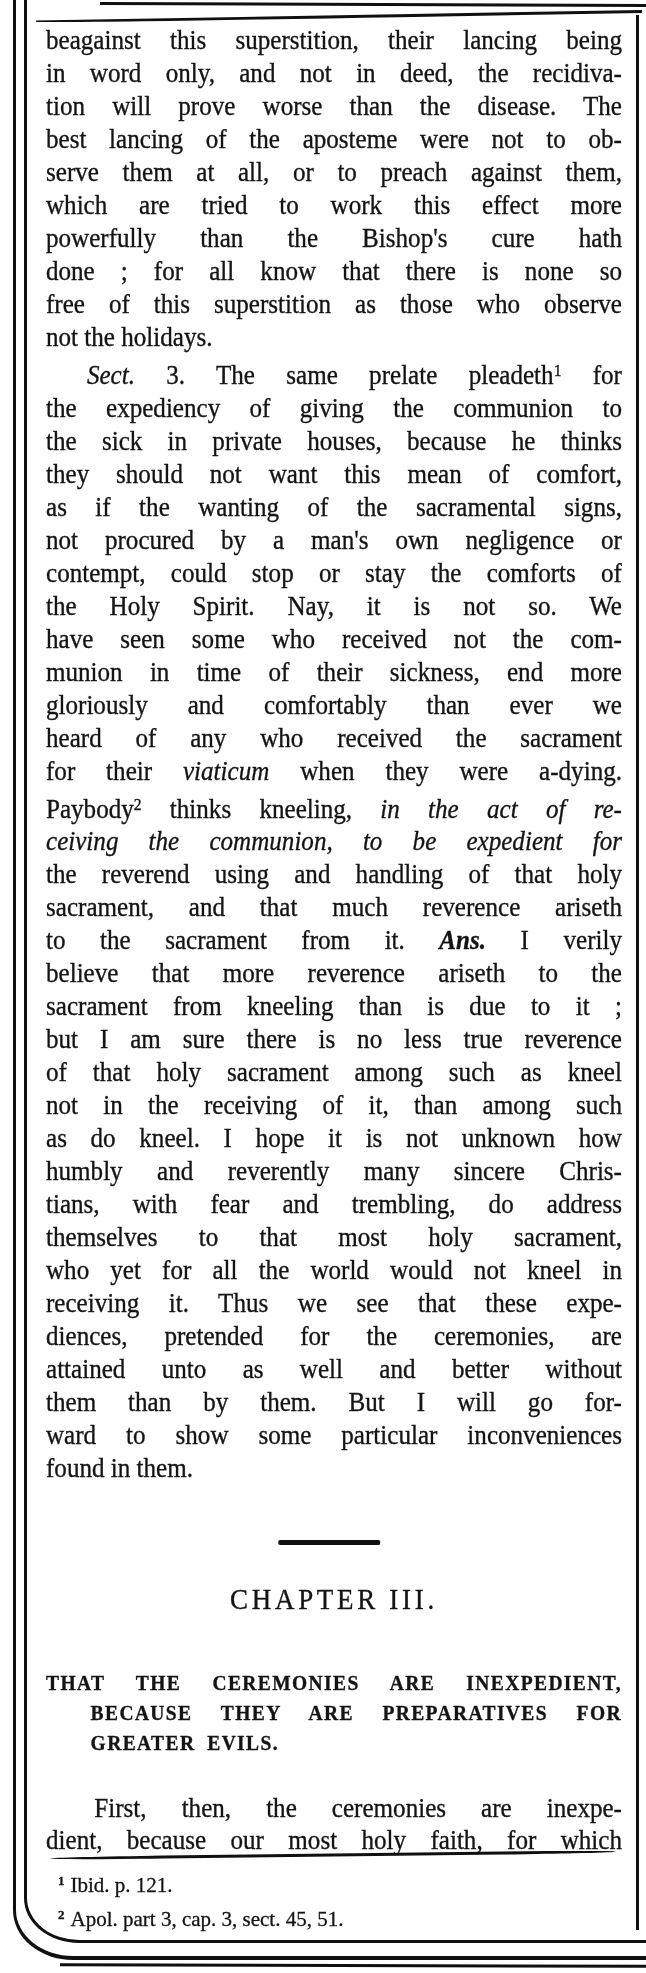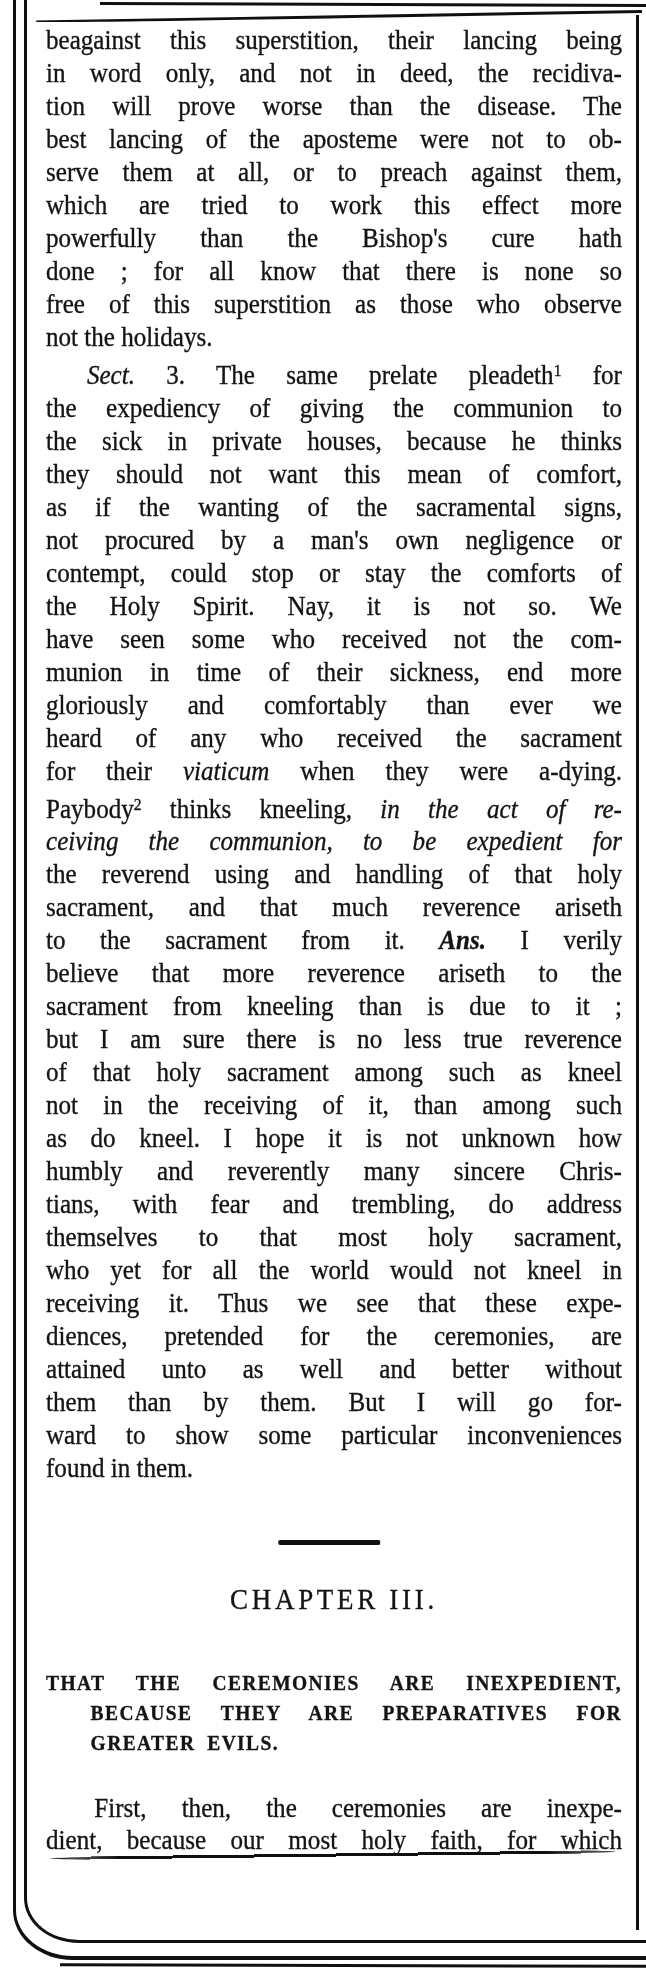--- a/index.html
+++ b/index.html
@@ -136,14 +136,18 @@
 
     <div class="block indent-first" id="opening-paragraph">
         <div class="tline"><span>First, then, the ceremonies are inexpe-</span></div>
         <div class="tline"><span>dient, because our most holy faith, for which</span></div>
       </div>
 
   </div>
 
   <div id="footnote-rule"></div>
 
+  <div id="footnotes">
+      <div class="footnote"><span class="fn-marker">1</span><span>Ibid. p. 121.</span></div>
+      <div class="footnote"><span class="fn-marker">2</span><span>Apol. part 3, cap. 3, sect. 45, 51.</span></div>
+    </div>
 
 </div>
 
 </body></html>

